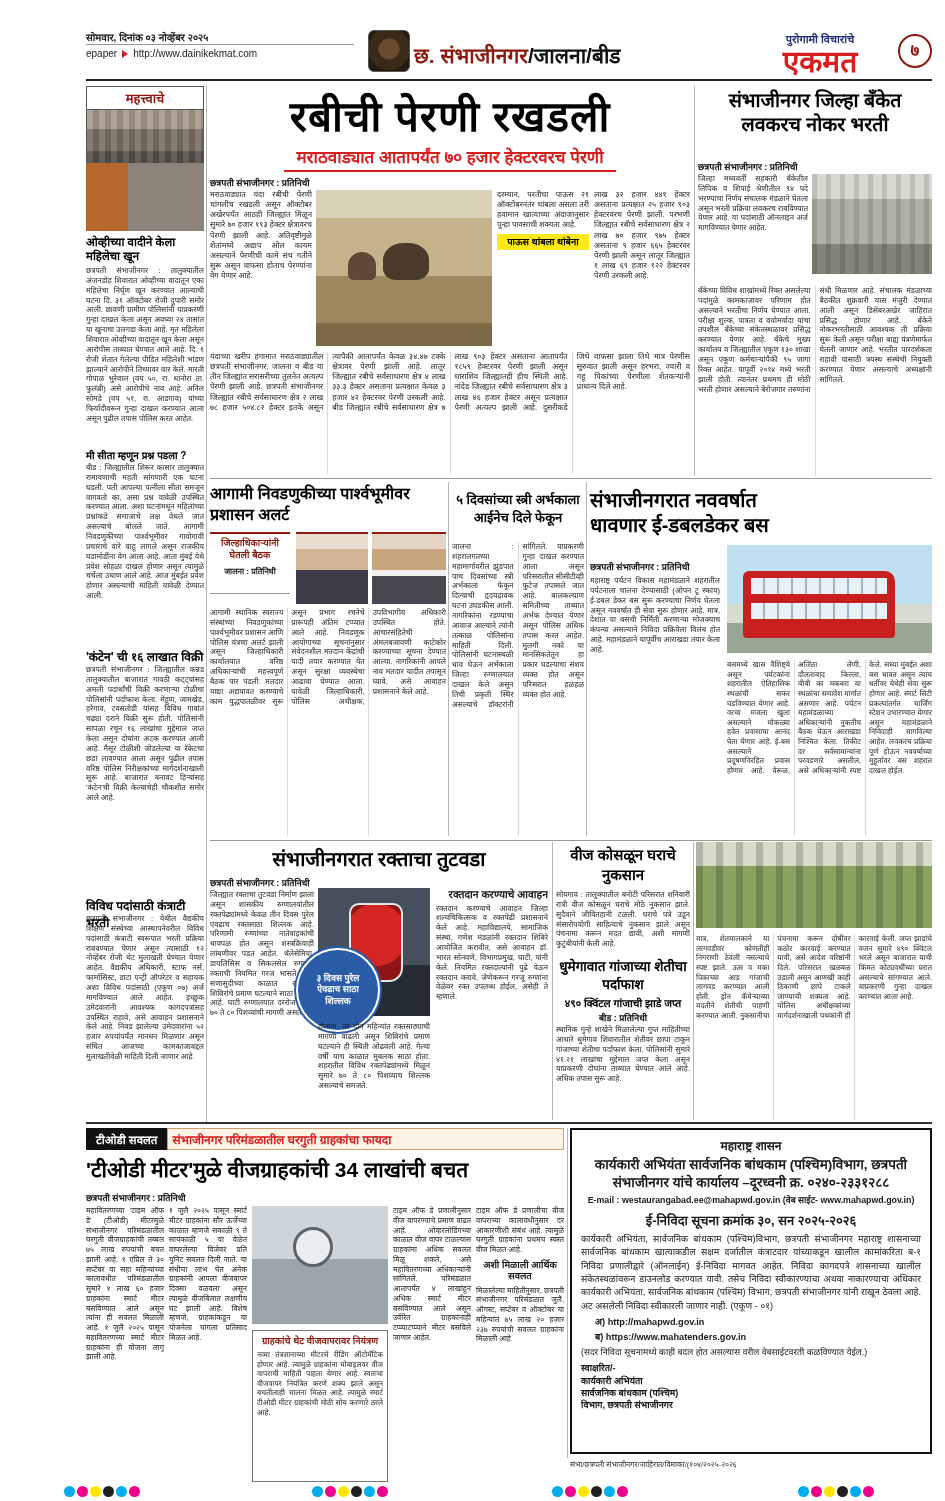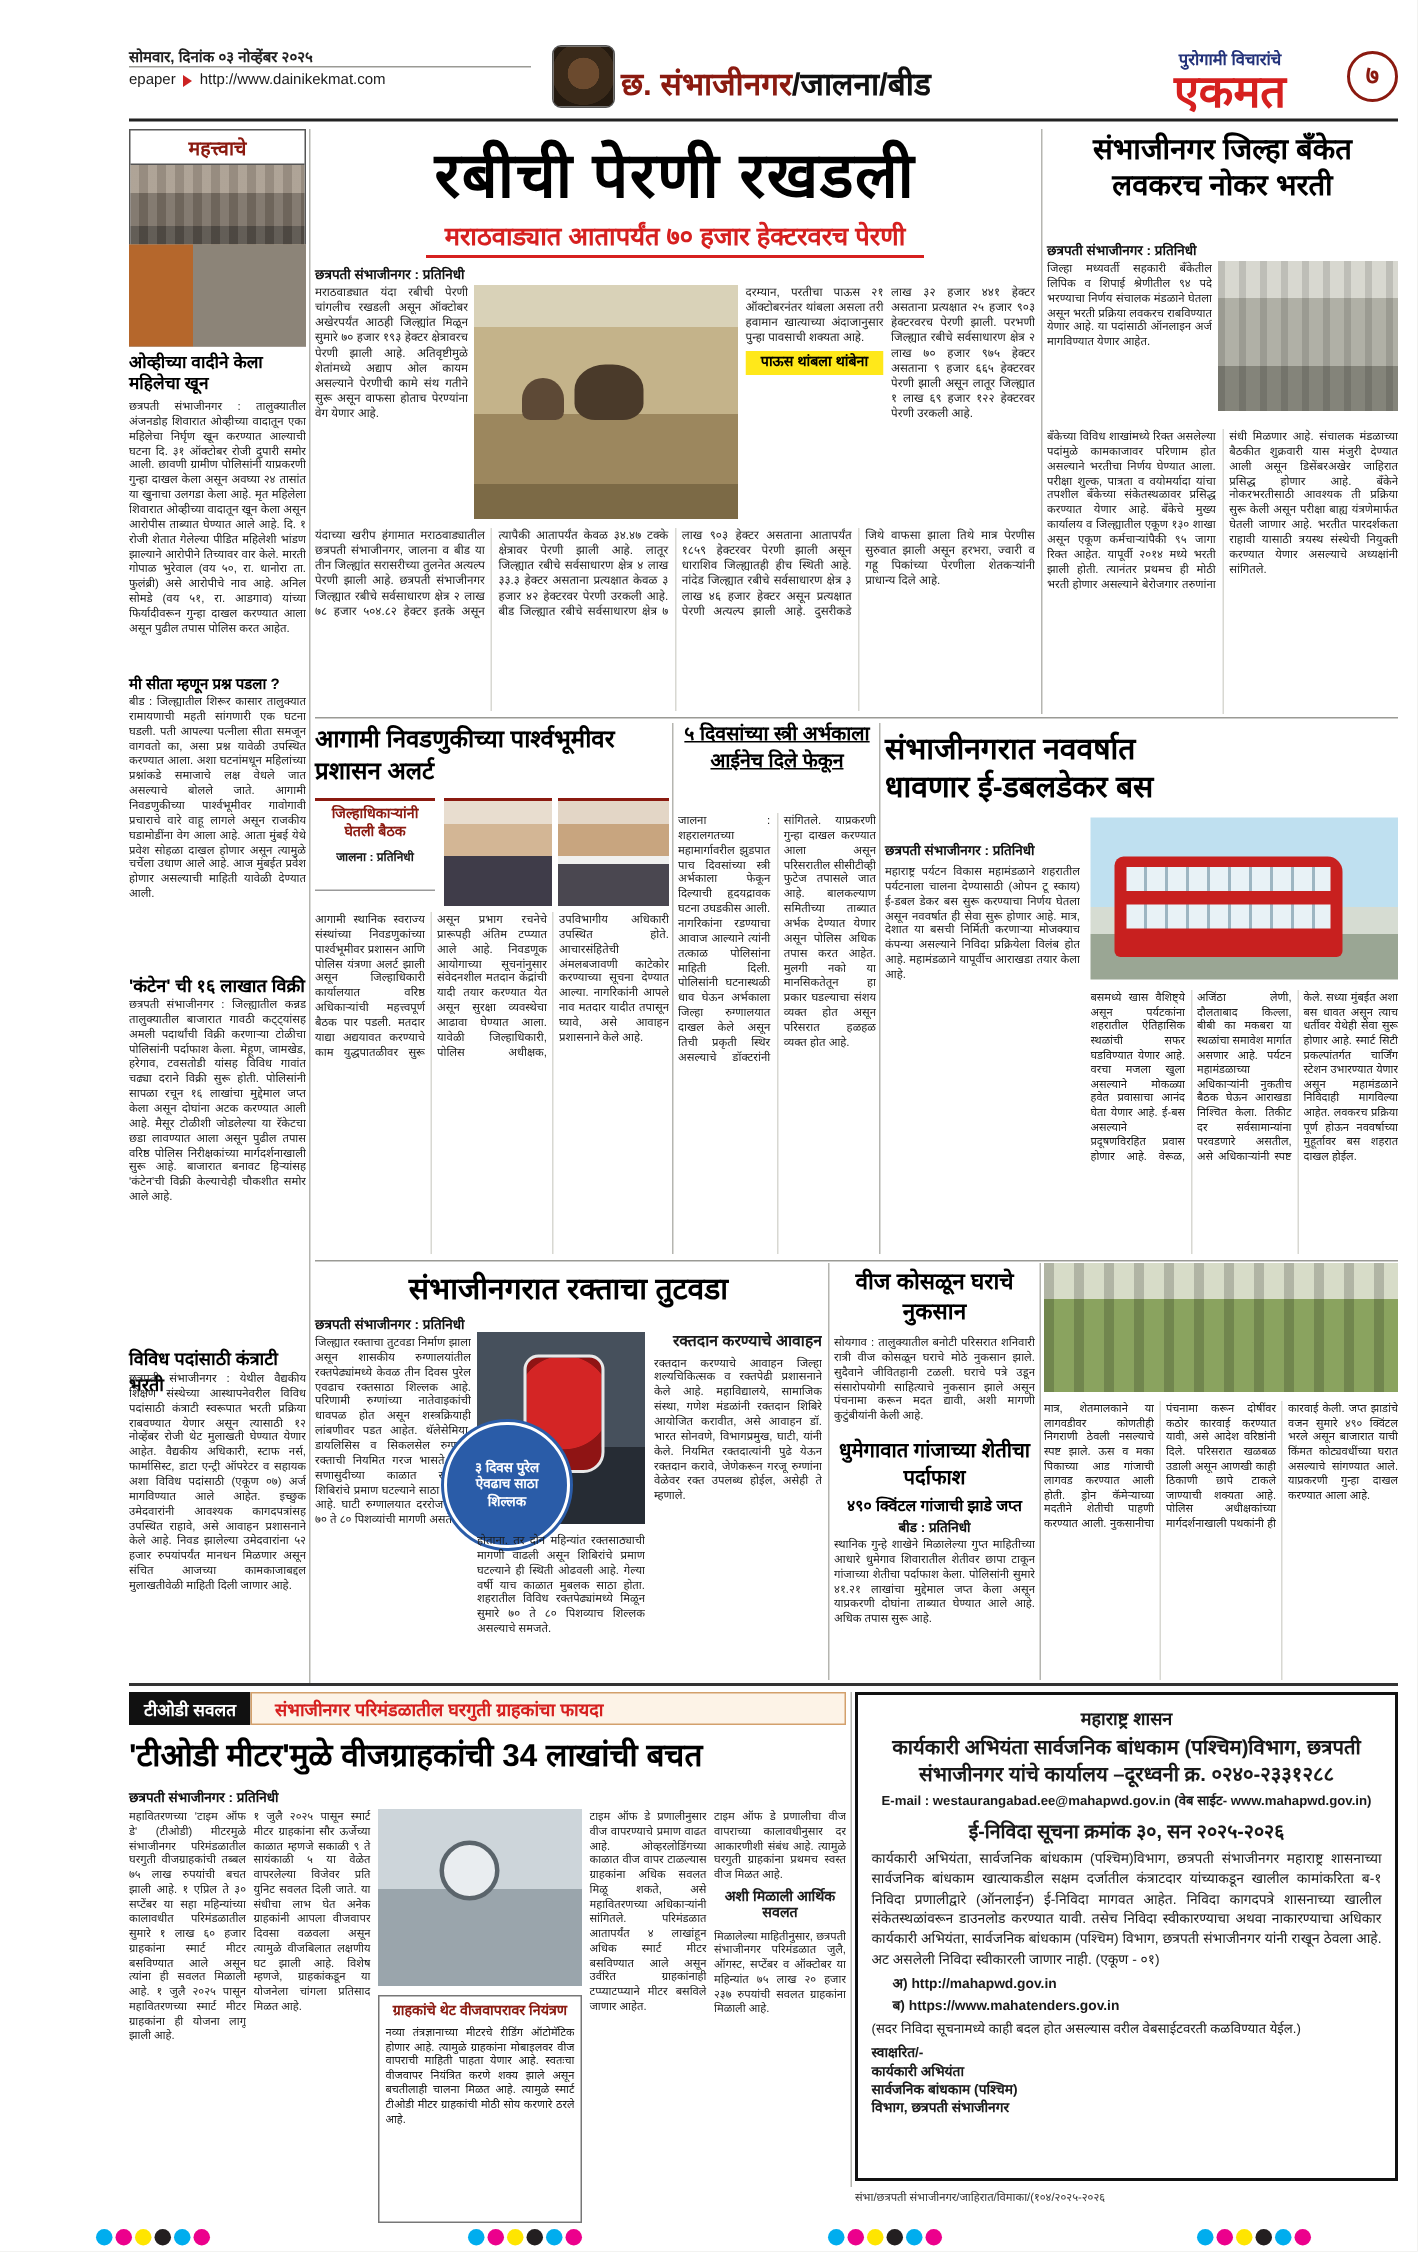--- a/index.html
+++ b/index.html
@@ -72,21 +72,21 @@
   .bank-b2{left:698px;top:286px;width:234px;height:190px;font-size:7.6px;}
   
   .alert-hl{left:210px;top:484px;width:236px;font-size:16px;line-height:1.3;}
   .alert-inset{left:210px;top:532px;width:80px;height:62px;border-top:2px solid #8b1a10;border-bottom:1px solid #999;padding:3px 2px;box-sizing:border-box;}
   .alert-it{font-size:9.5px;font-weight:bold;color:#8b1a10;text-align:center;line-height:1.25;}
   .alert-ib{font-size:8px;font-weight:bold;text-align:center;margin-top:4px;}
   .alert-p1{left:296px;top:532px;width:72px;height:70px;background:linear-gradient(180deg,#e8ddcf 0 22%,#d3b695 22% 52%,#3f3c49 52%);border-top:2px solid #8b1a10;}
   .alert-p2{left:372px;top:532px;width:74px;height:70px;background:linear-gradient(180deg,#e3d6c6 0 22%,#c8a57f 22% 52%,#f0f0ee 52% 60%,#4a4750 60%);border-top:2px solid #8b1a10;}
   .alert-body{left:210px;top:608px;width:236px;height:228px;font-size:7.6px;}
   
-  .infant-hl{left:452px;top:480px;width:132px;font-size:13px;line-height:1.35;text-align:center;text-decoration:underline;}
+  .infant-hl{left:452px;top:491px;width:132px;font-size:13px;line-height:1.35;text-align:center;}
   .infant-body{left:452px;top:542px;width:132px;height:294px;font-size:7.6px;}
   
   .bus-hl{left:590px;top:488px;width:200px;font-size:20px;line-height:1.25;}
   .bus-by{left:590px;top:560px;}
   .bus-c1{left:590px;top:576px;width:130px;height:260px;font-size:7.6px;}
   .bus-photo{left:727px;top:545px;width:205px;height:108px;background:
      linear-gradient(180deg,#bfe0f0 0 55%,#d6dcd2 55% 72%,#9aa694 72%);}
   .bus-body{position:absolute;left:8%;bottom:14%;width:74%;height:62%;background:#c8201f;border-radius:6px 10px 4px 4px;}
   .bus-win{position:absolute;left:5%;width:90%;height:24%;background:
      repeating-linear-gradient(90deg,#e8f2f6 0 12px,#9db6c2 12px 14px);}
@@ -111,21 +111,21 @@
   .ganja-sub{left:556px;top:996px;width:134px;font-size:10.5px;text-align:center;}
   .ganja-by{left:556px;top:1011px;width:134px;text-align:center;}
   .ganja-left{left:556px;top:1025px;width:134px;height:95px;font-size:7.6px;}
   .ganja-photo{left:696px;top:842px;width:236px;height:86px;background:
      repeating-linear-gradient(90deg,rgba(0,0,0,.18) 0 7px,transparent 7px 20px),
      linear-gradient(180deg,#d7dcc8 0 28%,#8aa35f 28% 100%);}
   .ganja-cols{left:696px;top:934px;width:236px;height:186px;font-size:7.4px;}
   
   .tod-strip{left:86px;top:1128px;width:478px;height:22px;display:flex;box-sizing:border-box;}
   .tod-strip-label{background:#111;color:#fff;font-size:11.5px;font-weight:bold;padding:0 10px;display:flex;align-items:center;white-space:nowrap;}
-  .tod-strip-text{flex:1;border:1px solid #d3a06c;background:#fdf3e7;color:#d6201f;font-size:12px;font-weight:bold;display:flex;align-items:center;padding-left:15px;white-space:nowrap;overflow:hidden;}
+  .tod-strip-text{flex:1;border:1px solid #d3a06c;background:#fdf3e7;color:#d6201f;font-size:12px;font-weight:bold;display:flex;align-items:center;padding-left:4px;white-space:nowrap;overflow:hidden;}
   .tod-hl{left:86px;top:1155px;width:478px;font-size:21px;white-space:nowrap;overflow:hidden;}
   .tod-by{left:86px;top:1191px;}
   .tod-col{font-size:7.5px;}
   .tod-c1{left:86px;top:1206px;width:78px;height:276px;}
   .tod-c2{left:169px;top:1206px;width:78px;height:276px;}
   .tod-photo{left:252px;top:1206px;width:136px;height:118px;background:linear-gradient(180deg,#cdd5da 0 45%,#9aa5ac 45%);}
   .meter-dial{position:absolute;left:30%;top:18%;width:34px;height:34px;border-radius:50%;background:#e9edf0;border:3px solid #5a646b;}
   .tod-inset{left:252px;top:1330px;width:136px;height:152px;border:1px solid #777;padding:4px;box-sizing:border-box;}
   .tod-ih{font-size:9.5px;font-weight:bold;color:#8b1a10;text-align:center;line-height:1.25;margin-bottom:3px;}
   .tod-ib{font-size:7.4px;text-align:justify;line-height:1.3;overflow:hidden;height:110px;}

